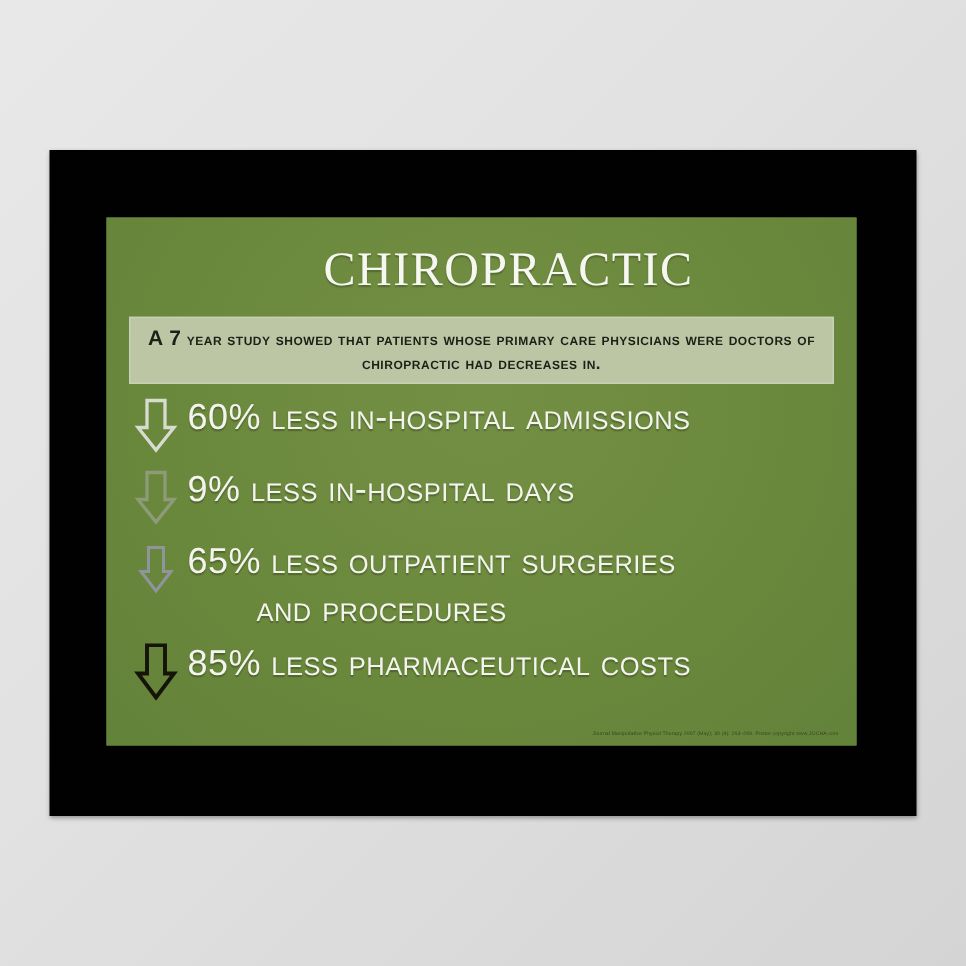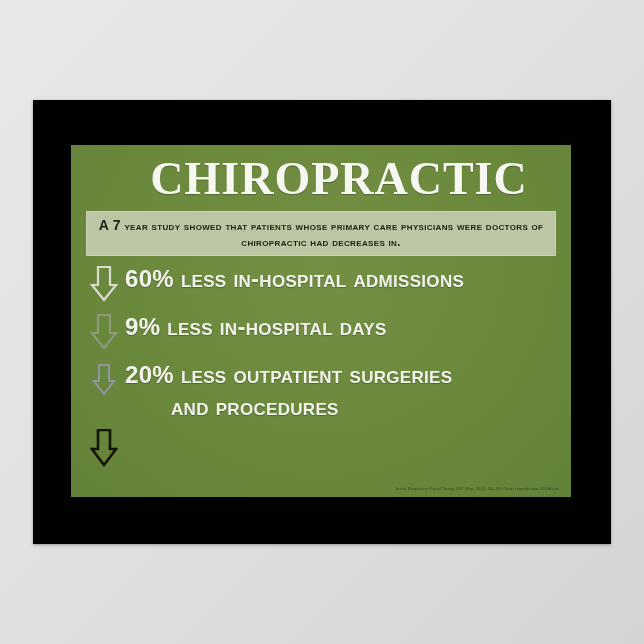--- a/index.html
+++ b/index.html
@@ -48,22 +48,22 @@
   }
 
   
   .poster-title {
     position: absolute;
     left: 0;
     right: 0;
     top: 6px;
     text-align: center;
     font-family: "Liberation Serif", "DejaVu Serif", serif;
-    font-weight: bold;
-    font-size: 46px;
+    font-weight: normal;
+    font-size: 32px;
     line-height: 56px;
     letter-spacing: 1px;
     color: #f7f7f2;
     text-shadow: 0 1px 1px rgba(0,0,0,0.25);
     padding-left: 36px;
   }
 
   
   .subtitle-band {
     position: absolute;
@@ -116,21 +116,21 @@
     width: 30px;
     height: 38px;
     margin-top: 2px;
     margin-right: 6px;
   }
   .arrow svg { display: block; width: 100%; height: 100%; }
 
   .stat-text {
     color: #f4f4ef;
     font-family: "Liberation Sans", sans-serif;
-    font-weight: bold;
+    font-weight: normal;
     font-size: 24px;
     line-height: 32px;
     letter-spacing: 0.3px;
     font-variant: small-caps;
     text-transform: lowercase;
     text-shadow: 0 1px 1px rgba(0,0,0,0.28);
     white-space: nowrap;
   }
   .stat-text .pct {
     font-variant: normal;
@@ -199,32 +199,36 @@
         </span>
       </div>
 
       <div class="stat-row two-line">
         <span class="arrow">
           <svg viewBox="0 0 30 38" aria-hidden="true">
             <polygon points="10,4 20,4 20,20 25,20 15,33 5,20 10,20" fill="none" stroke="#90949c" stroke-width="2" stroke-linejoin="miter"></polygon>
           </svg>
         </span>
         <span class="stat-text">
-          <span class="pct">20%</span>
+          <span class="pct">65%</span>
           <span>Less outpatient surgeries</span>
           <span class="cont">and procedures</span>
         </span>
       </div>
 
       <div class="stat-row">
         <span class="arrow">
           <svg viewBox="0 0 30 38" aria-hidden="true">
             <polygon points="9,1 21,1 21,20 27,20 15,36 3,20 9,20" fill="none" stroke="#141408" stroke-width="2.6" stroke-linejoin="miter"></polygon>
           </svg>
         </span>
+        <span class="stat-text">
+          <span class="pct">85%</span>
+          <span>Less pharmaceutical costs</span>
+        </span>
       </div>
 
     </div>
 
     <div class="fineprint">Journal Manipulative Physiol Therapy 2007 (May); 30 (4): 263–269.  Poster copyright www.JOCHA.com</div>
 
   </div>
 </div>
 
 </body></html>

